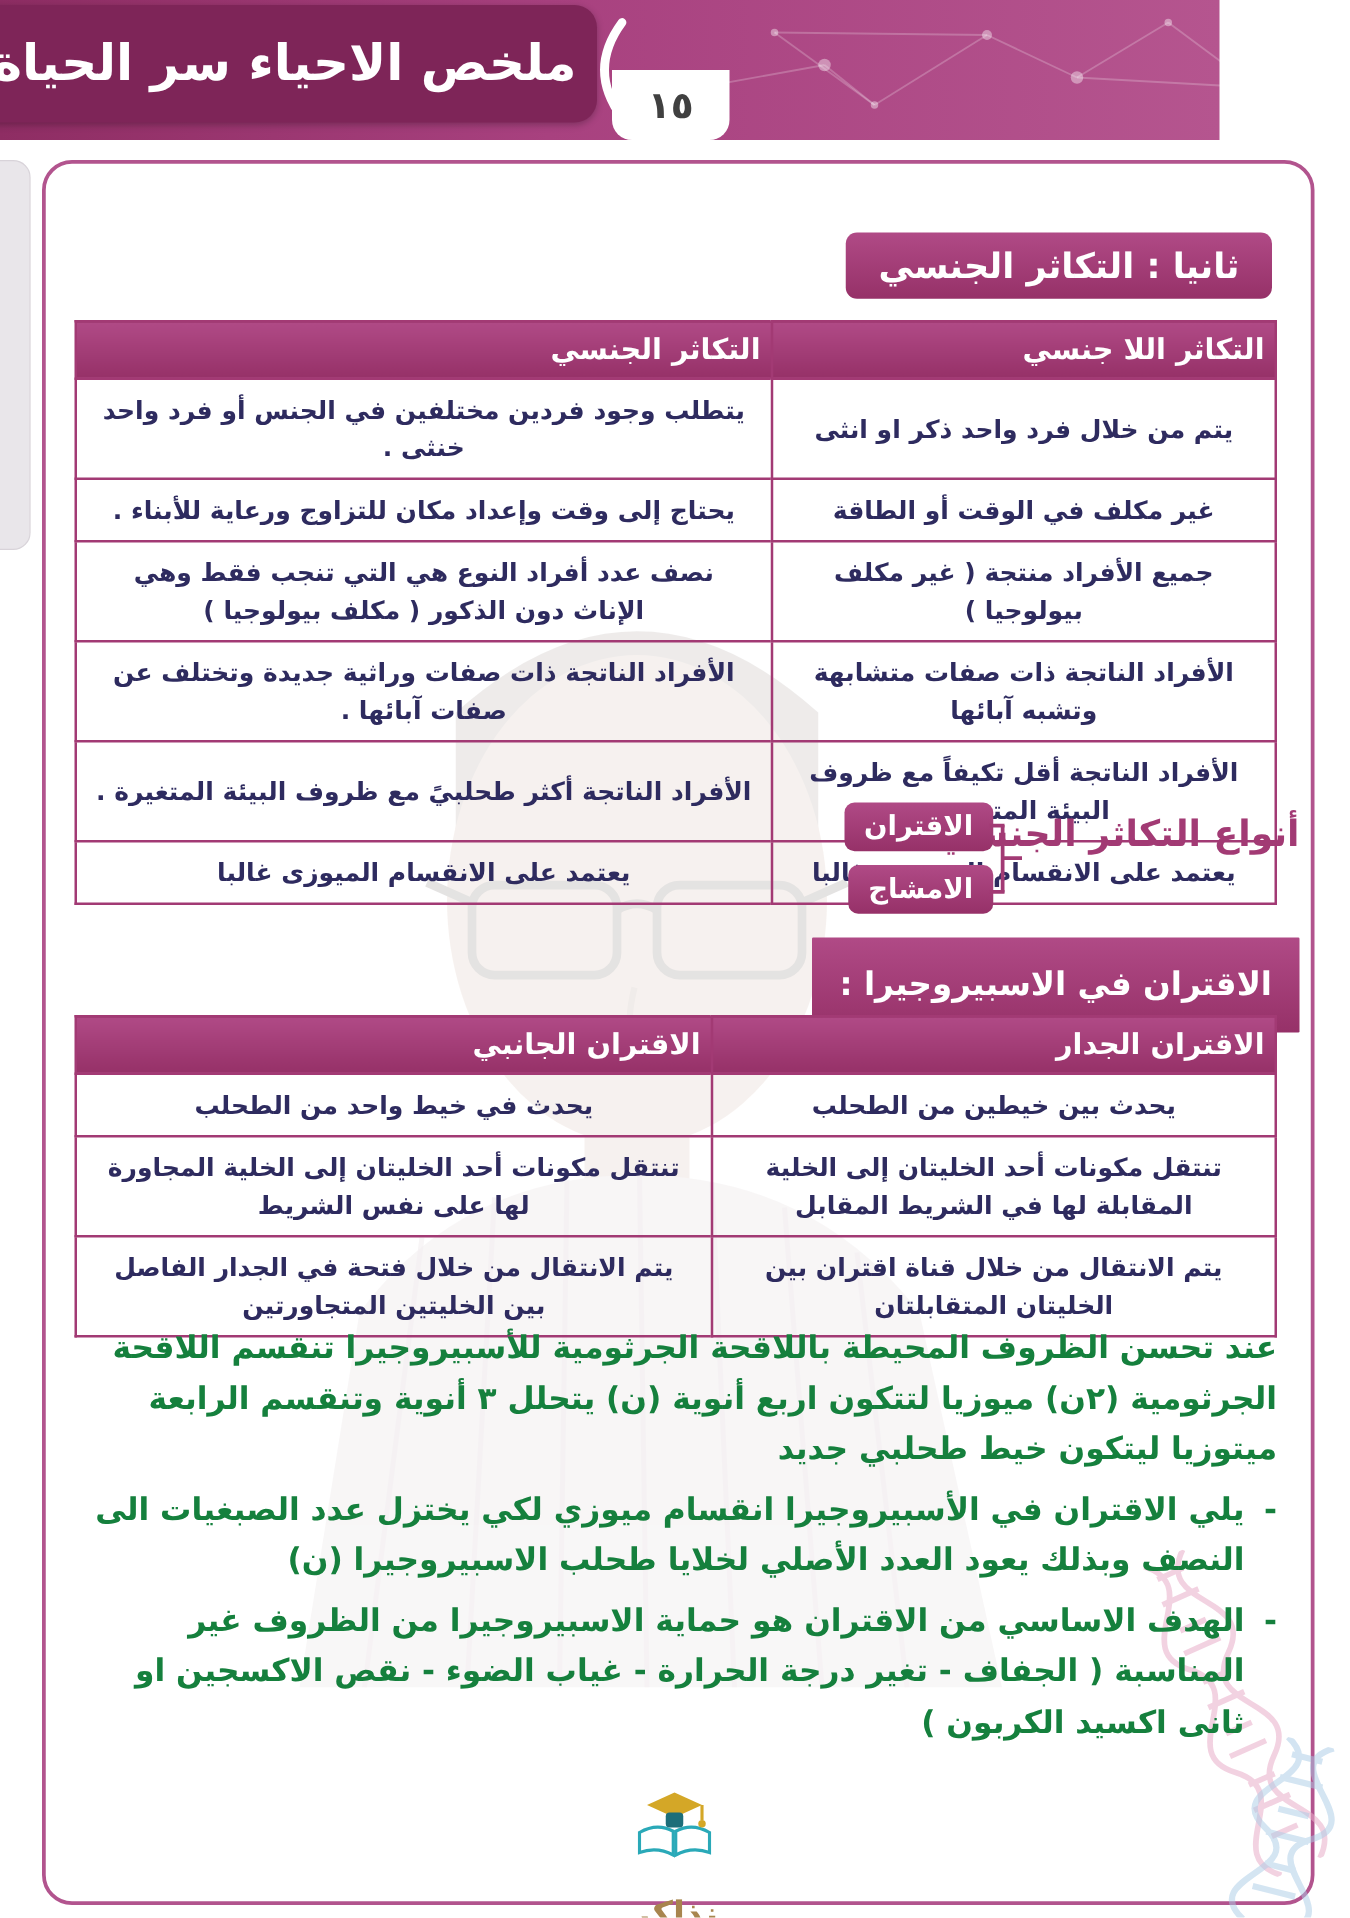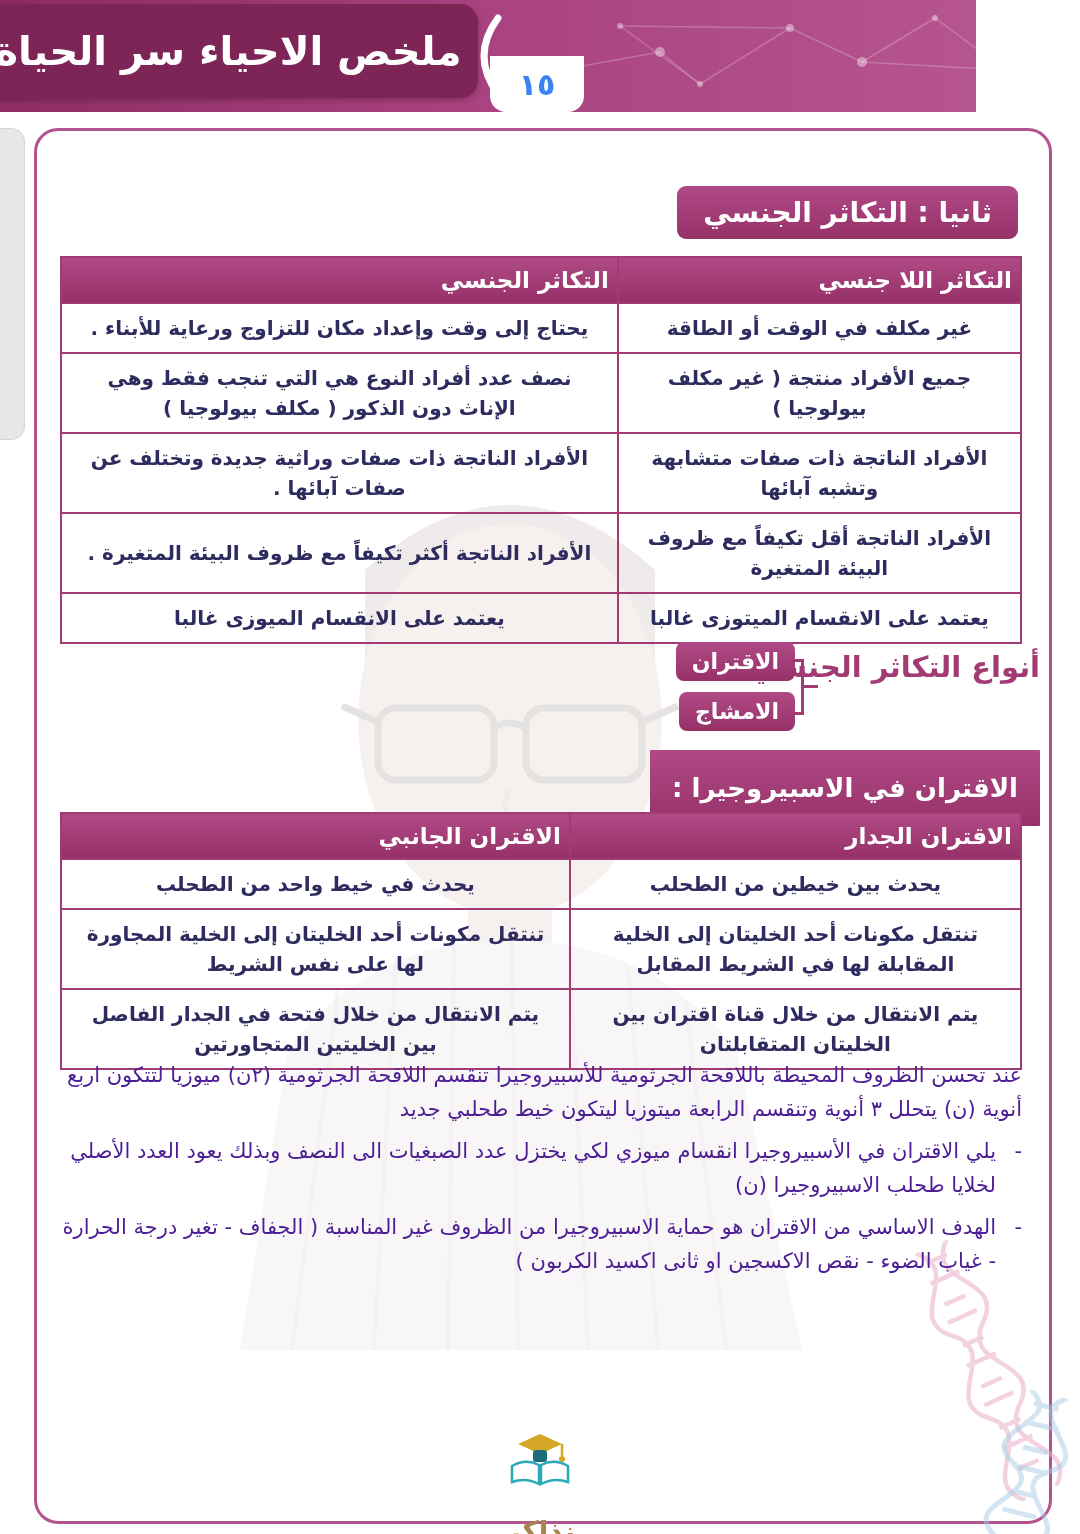--- a/index.html
+++ b/index.html
@@ -20,21 +20,21 @@
     background:#7e2558;border-radius:18px;
     display:flex;align-items:center;justify-content:center;
     box-shadow:0 2px 6px rgba(0,0,0,.25);
   }
   .banner-title{color:#ffffff;font-size:40px;font-weight:bold;letter-spacing:1px;direction:rtl;}
   .banner-paren{position:absolute;top:14px;left:466px;}
   .page-tab{
     position:absolute;top:56px;left:490px;width:94px;height:56px;
     background:#ffffff;border-radius:0 0 16px 16px;
     display:flex;align-items:center;justify-content:center;
-    font-size:30px;font-weight:bold;color:#3b82f6;
+    font-size:30px;font-weight:bold;color:#404040;
   }
 
   
   .side-tab{
     position:absolute;left:0;top:128px;width:24px;height:310px;
     background:#e9e6ea;border-radius:0 14px 14px 0;border:1px solid #d8d3d9;border-left:none;
   }
   .frame{
     position:absolute;left:34px;top:128px;width:1012px;height:1390px;
     border:3px solid #b2548e;border-radius:24px;background:transparent;
@@ -86,21 +86,21 @@
   }
   .cmp-table td{
     color:#2e2b5f;font-size:20px;font-weight:bold;text-align:center;
     padding:9px 14px;border:2px solid #a23a74;line-height:1.5;
     background:transparent;
   }
 
   
   .notes{
     position:absolute;top:1058px;right:58px;width:964px;
-    direction:rtl;color:#4c1d95;font-weight:normal;font-size:21px;line-height:1.62;
+    direction:rtl;color:#15803d;font-weight:bold;font-size:25px;line-height:1.62;
   }
   .note{display:flex;margin-bottom:8px;}
   .note-dash{flex:0 0 26px;text-align:right;}
   .note-text{flex:1;text-align:right;}
 
   
   .brand{
     position:absolute;top:1432px;left:50%;transform:translateX(-50%);
     display:flex;flex-direction:column;align-items:center;gap:0px;
   }
@@ -199,34 +199,38 @@
       <col style="width:58%">
     </colgroup>
   <thead>
     <tr>
       <th>التكاثر اللا جنسي</th>
       <th>التكاثر الجنسي</th>
     </tr>
   </thead>
   <tbody>
     <tr>
+      <td>يتم من خلال فرد واحد ذكر او انثى</td>
+      <td>يتطلب وجود فردين مختلفين في الجنس أو فرد واحد خنثى .</td>
+    </tr>
+    <tr>
       <td>غير مكلف في الوقت أو الطاقة</td>
       <td>يحتاج إلى وقت وإعداد مكان للتزاوج ورعاية للأبناء .</td>
     </tr>
     <tr>
       <td>جميع الأفراد منتجة ( غير مكلف بيولوجيا )</td>
       <td>نصف عدد أفراد النوع هي التي تنجب فقط وهي الإناث دون الذكور ( مكلف بيولوجيا )</td>
     </tr>
     <tr>
       <td>الأفراد الناتجة ذات صفات متشابهة وتشبه آبائها</td>
       <td>الأفراد الناتجة ذات صفات وراثية جديدة وتختلف عن صفات آبائها .</td>
     </tr>
     <tr>
       <td>الأفراد الناتجة أقل تكيفاً مع ظروف البيئة المتغيرة</td>
-      <td>الأفراد الناتجة أكثر تكيفاً مع ظروف البيئة المتغيرة .</td>
+      <td>الأفراد الناتجة أكثر طحلبيً مع ظروف البيئة المتغيرة .</td>
     </tr>
     <tr>
       <td>يعتمد على الانقسام الميتوزى غالبا</td>
       <td>يعتمد على الانقسام الميوزى غالبا</td>
     </tr>
   </tbody>
 </table>
 
 <div class="types-label">أنواع التكاثر الجنسي :</div>
 <div class="badge type-badge t1">الاقتران</div>

